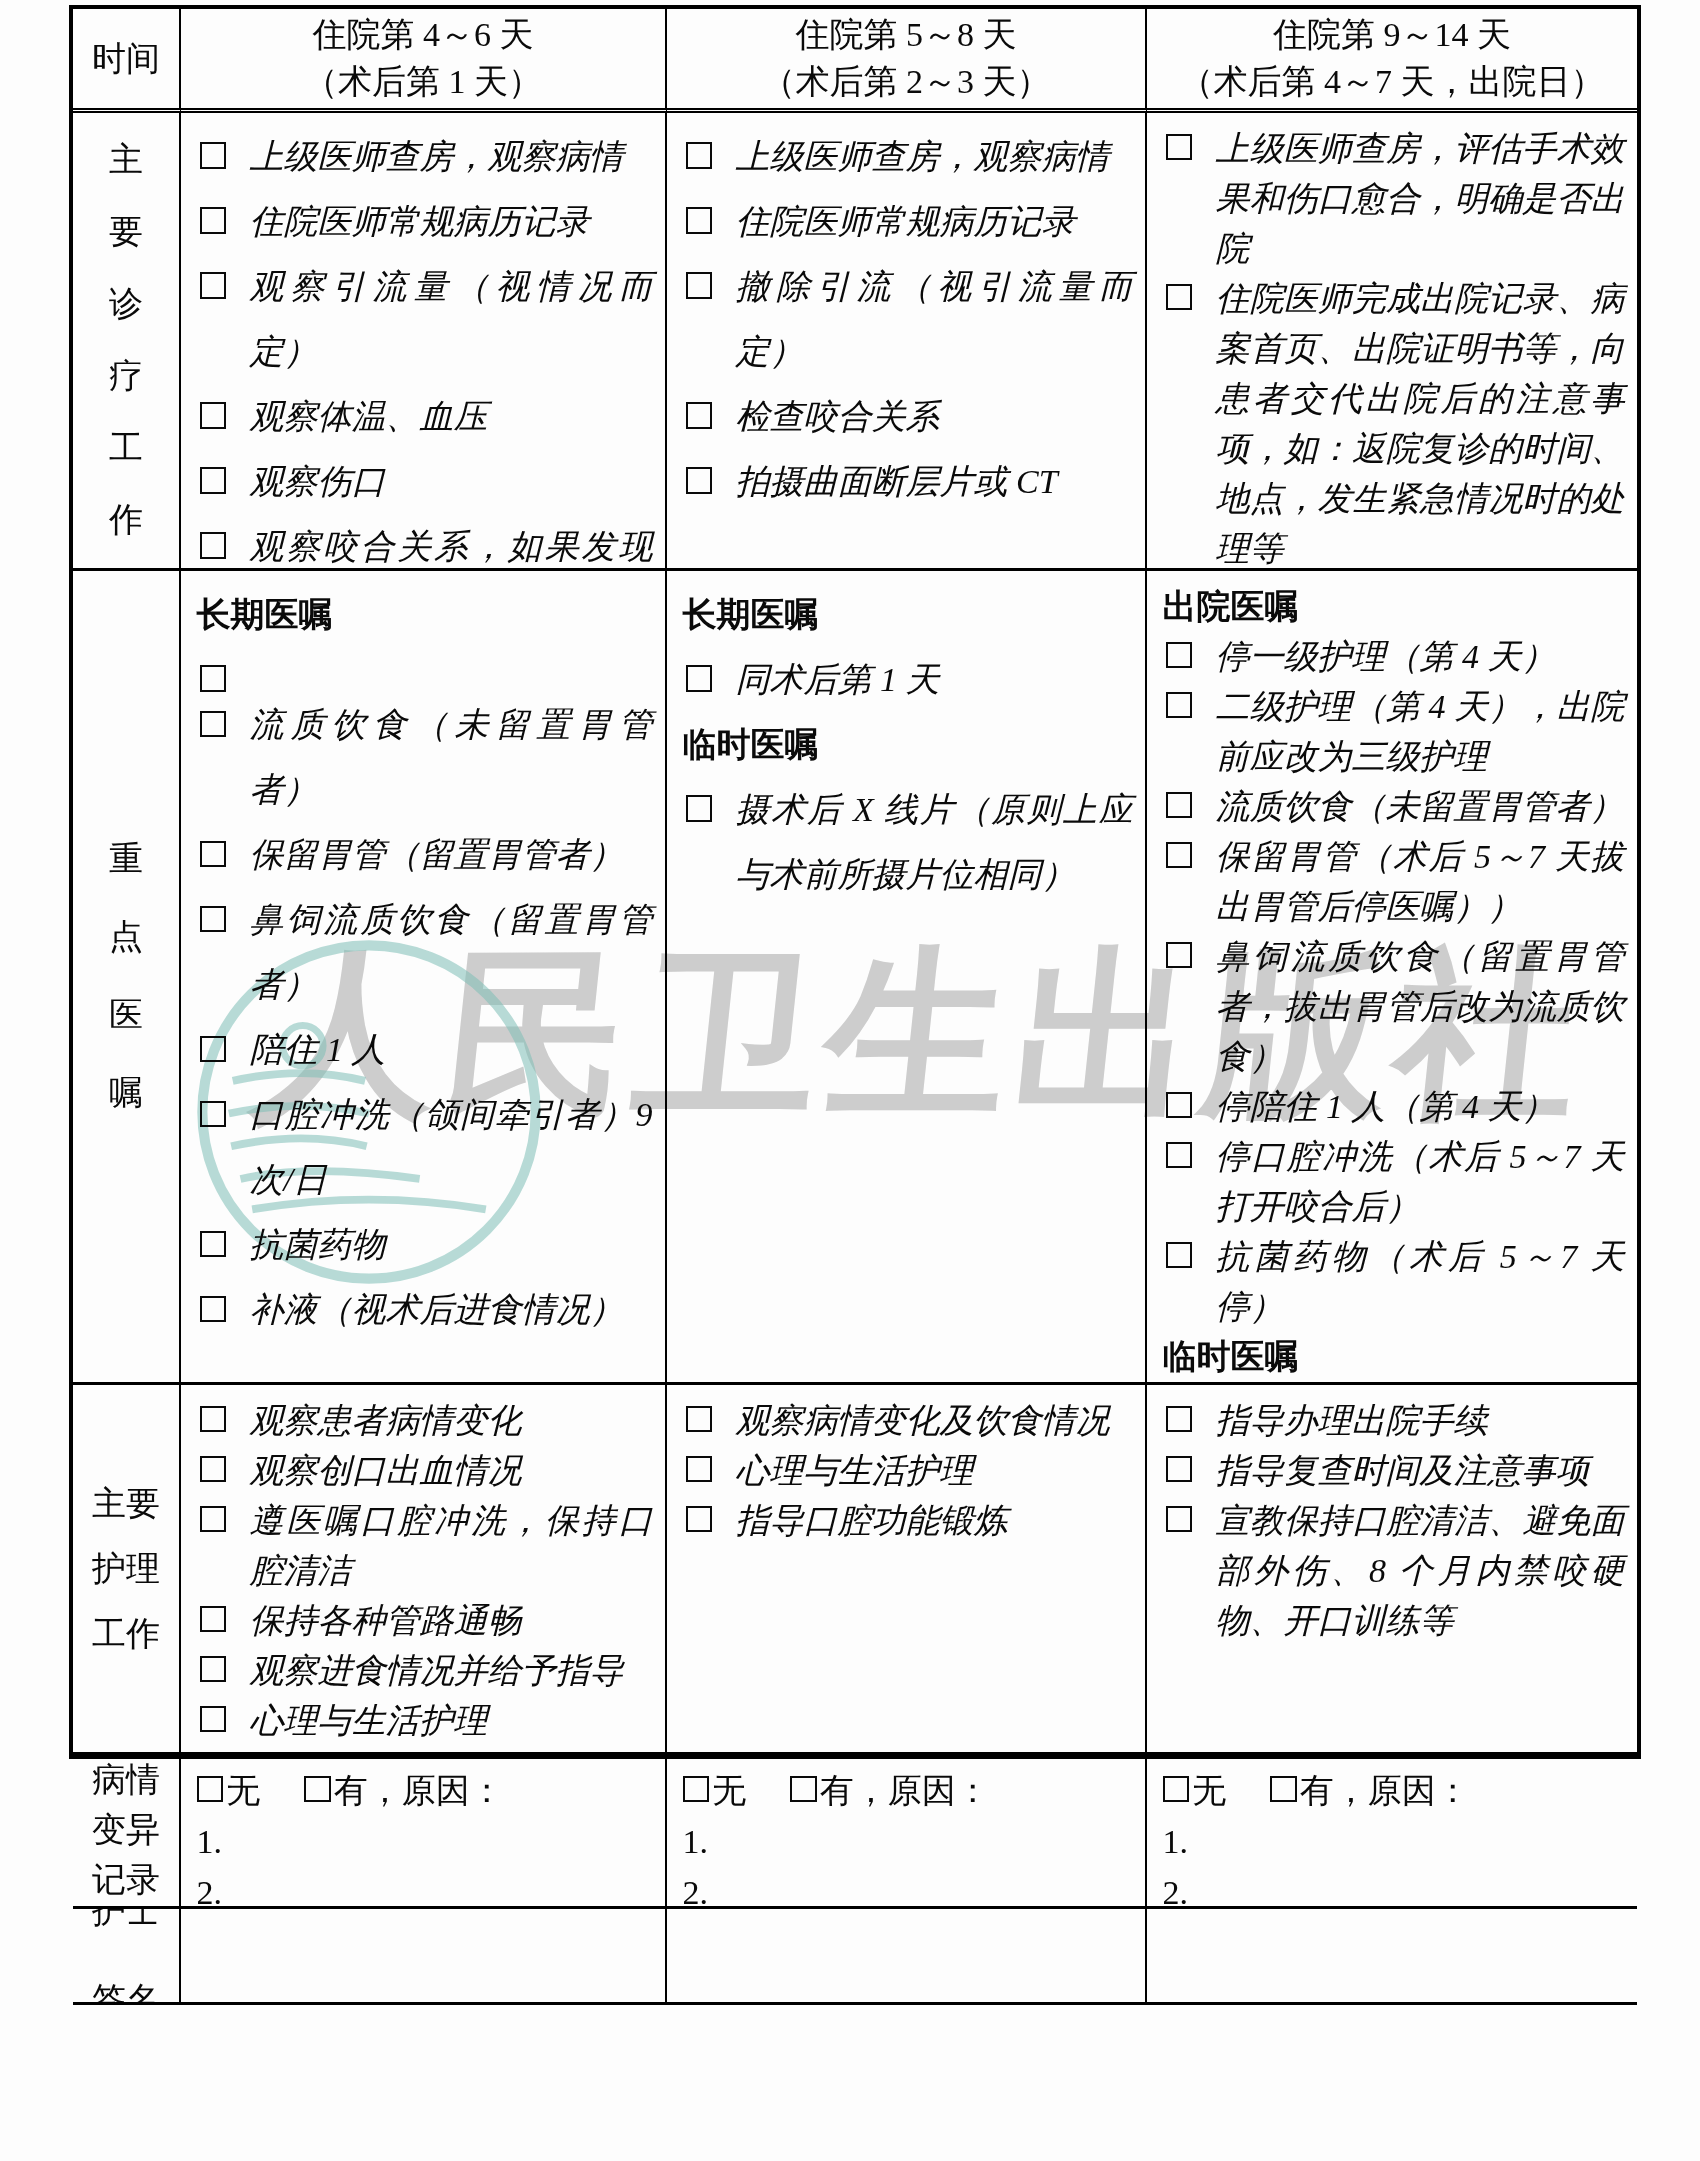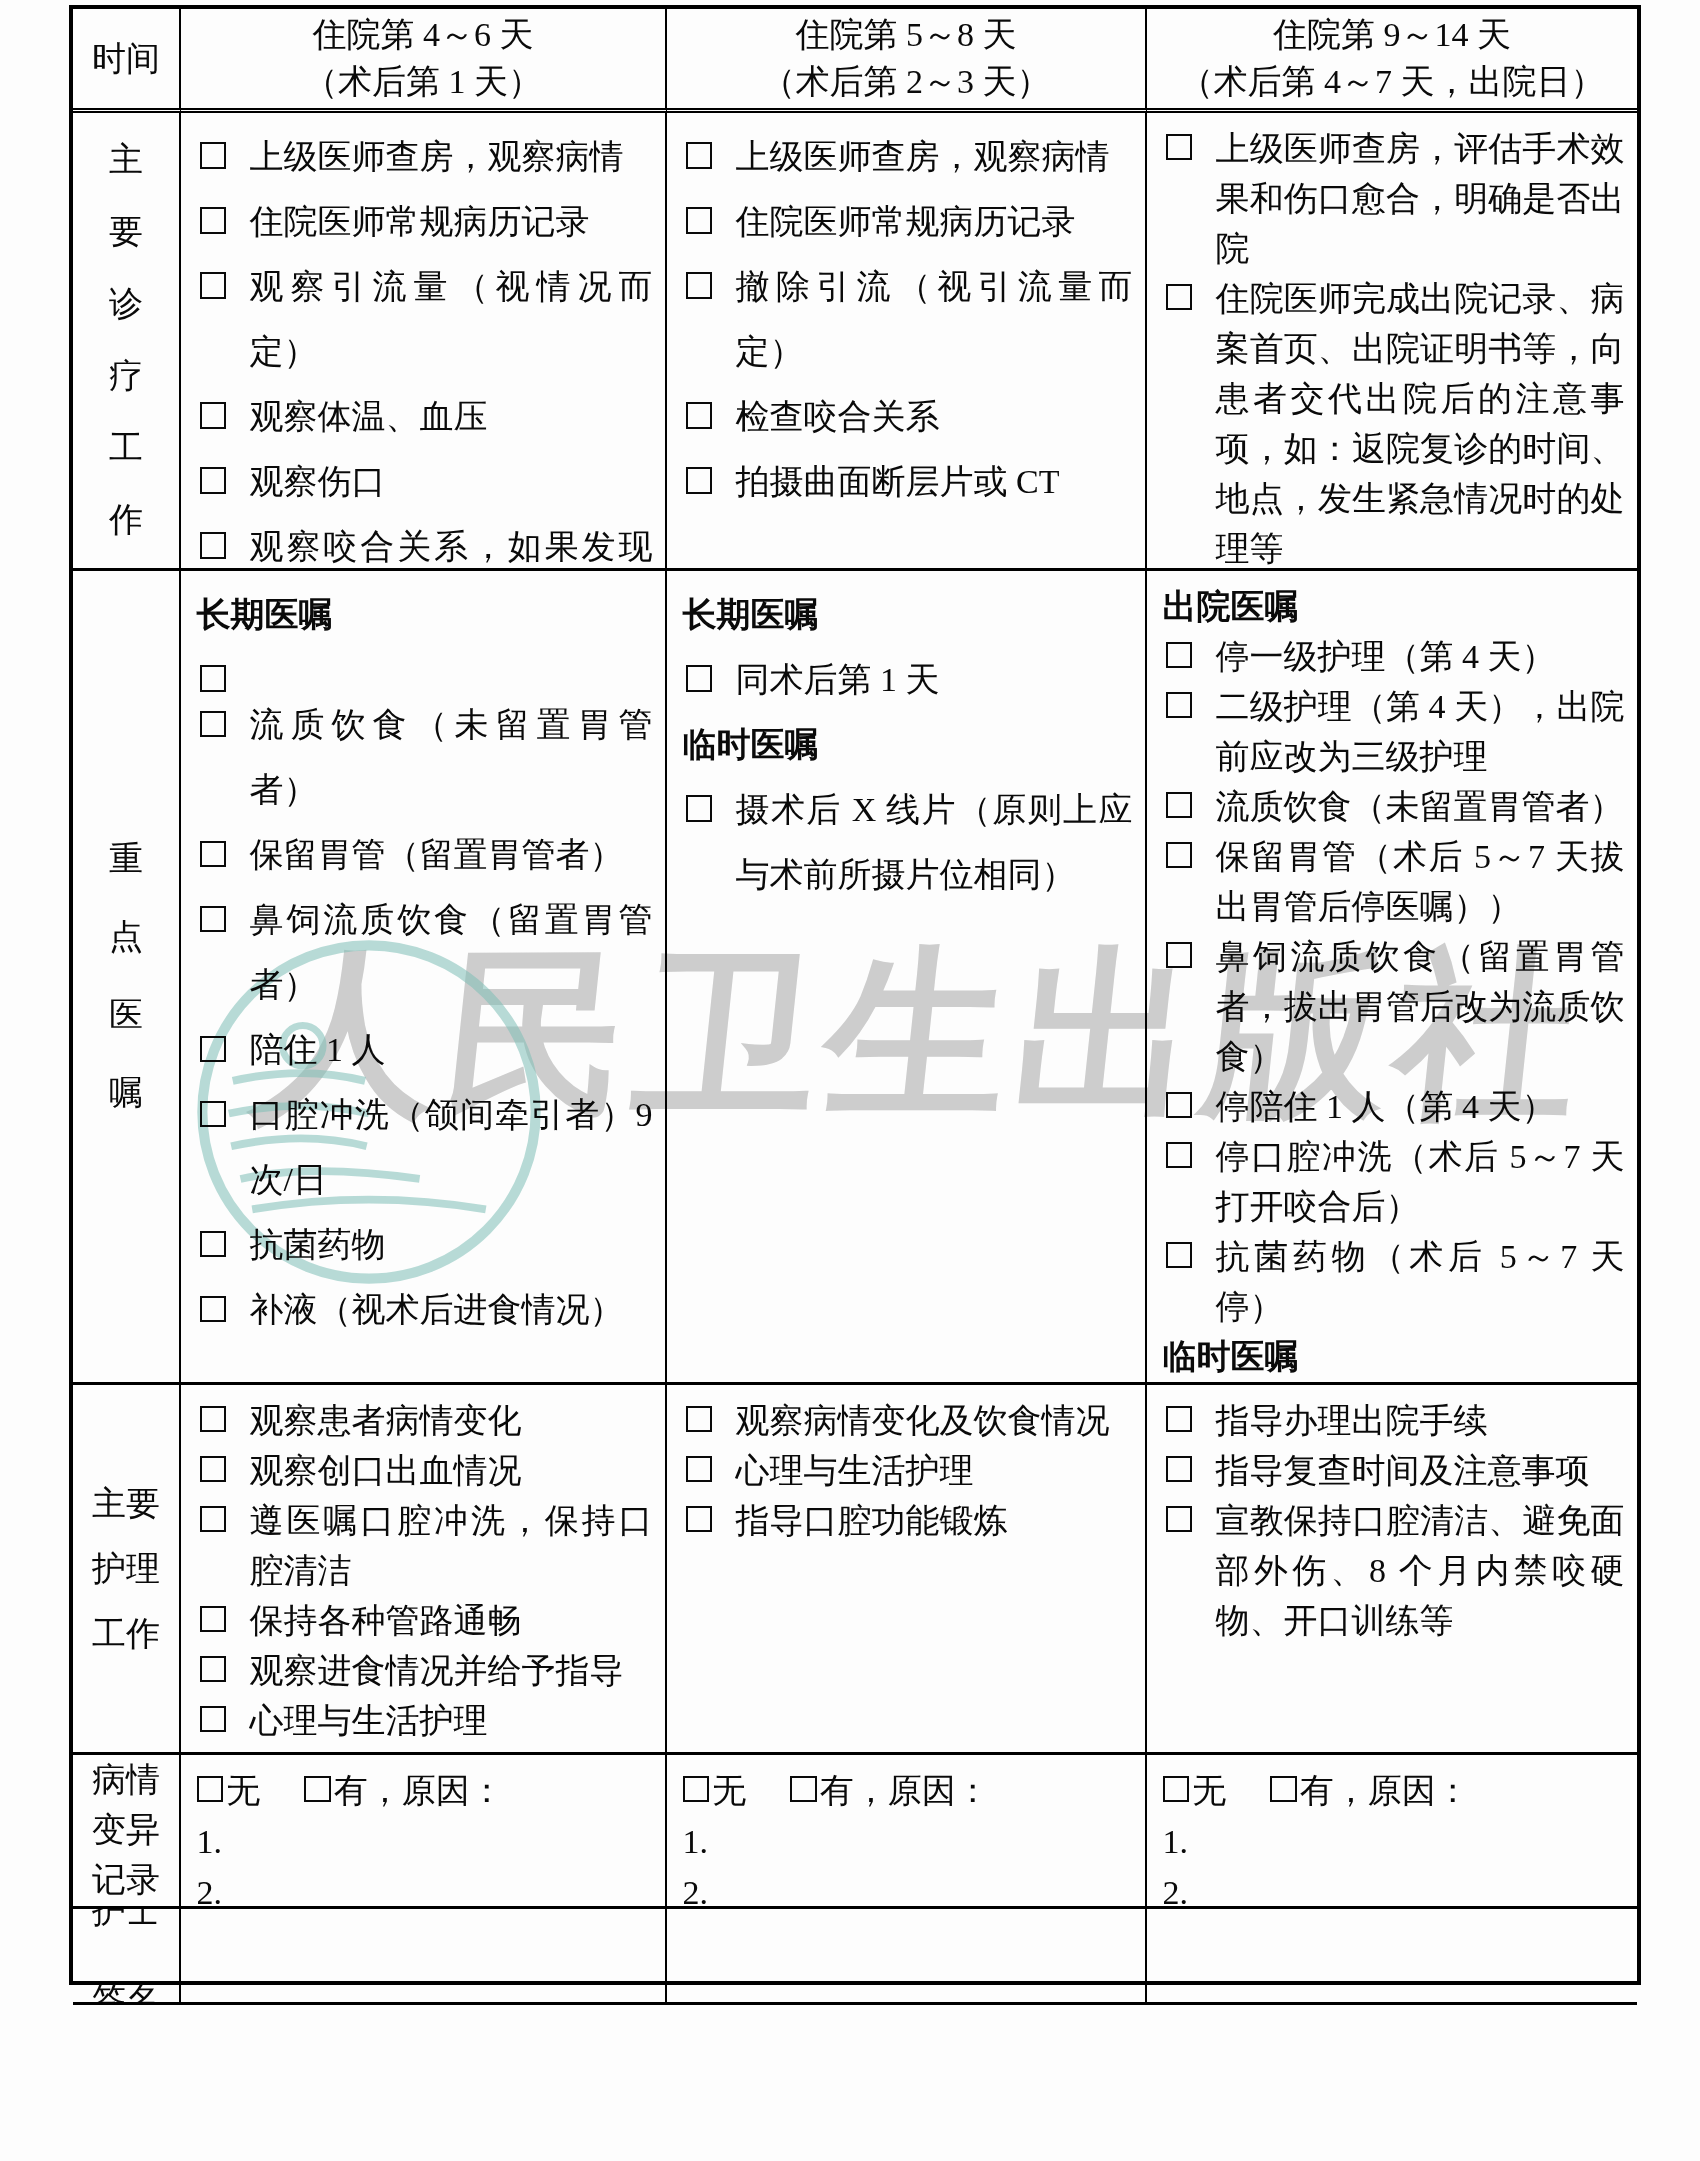--- a/index.html
+++ b/index.html
@@ -17,21 +17,21 @@
     font-size:182px; font-weight:700; letter-spacing:7.8px;
     white-space:nowrap; line-height:203px;
     color:rgba(125,125,125,0.38);
     transform:skewX(-6deg);
     z-index:0; user-select:none;
   }
   .wm-logo { position:absolute; left:186px; top:929px; width:366px; height:366px; z-index:0; opacity:.55; }
   
   .grid {
     position:absolute; left:69px; top:4.7px;
-    width:1572px; height:1980px;
+    width:1572px; height:1754px;
     display:grid;
     grid-template-columns:108px 486px 480px 1fr;
     grid-template-rows:104px 458px 814px 370px 154px 96px auto;
     border:4.7px solid #000;
     z-index:1;
   }
   .cell {
     border-right:2.3px solid #000;
     border-bottom:3.1px solid #000;
     overflow:hidden;
@@ -58,21 +58,21 @@
   .lh-sign    { line-height:48px;gap:41px; }
   .content { padding:11px 12.5px 0 15.6px; line-height:50px; text-align:justify; }
   .loose   { line-height:65px; }
   .item { display:flex; align-items:flex-start; }
   .checkbox {
     flex:0 0 auto; width:26.5px; height:26.5px;
     border:2.3px solid #0a0a0a; background:transparent;
     margin:10px 23.4px 0 3.1px;
   }
   .loose .checkbox { margin-top:18.7px; }
-  .item .txt { flex:1 1 auto; }
+  .item .txt { flex:1 1 auto;font-style:italic; }
   .order-head { font-weight:700; }
   .var-line { display:flex; align-items:flex-start; }
   .var-line .checkbox { margin:10px 3.1px 0 0; }
   .var-gap { width:44px; }
   .num-line { line-height:51px; }
 </style>
 </head>
 <body>
 
 <div class="wm-text">人民卫生出版社</div>

